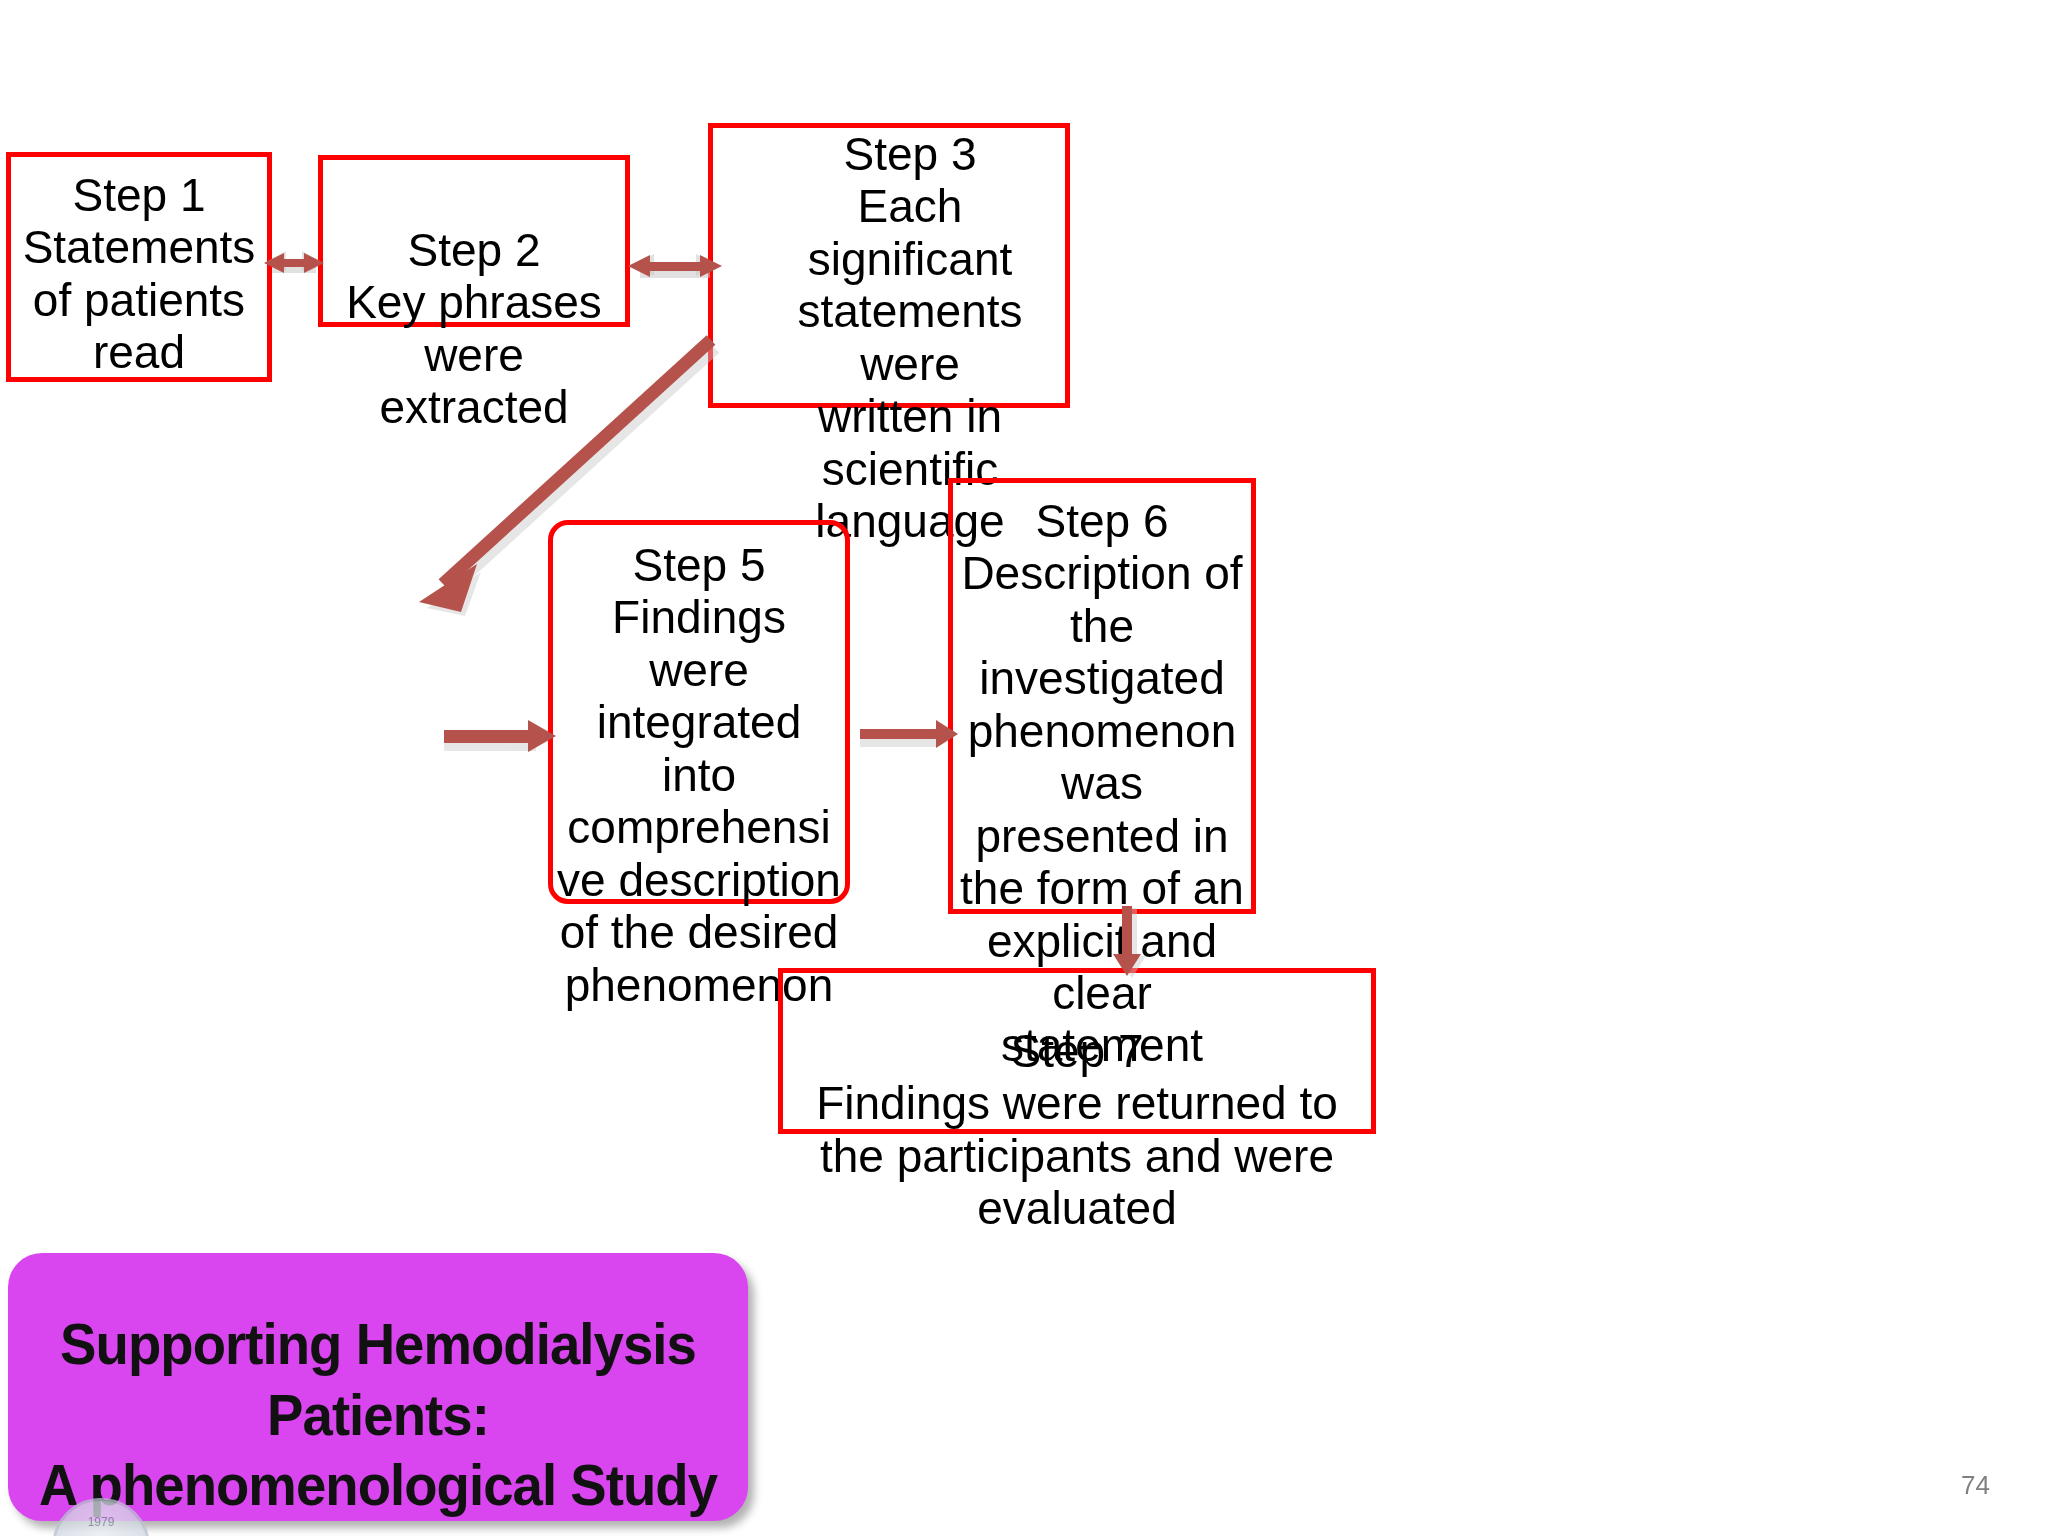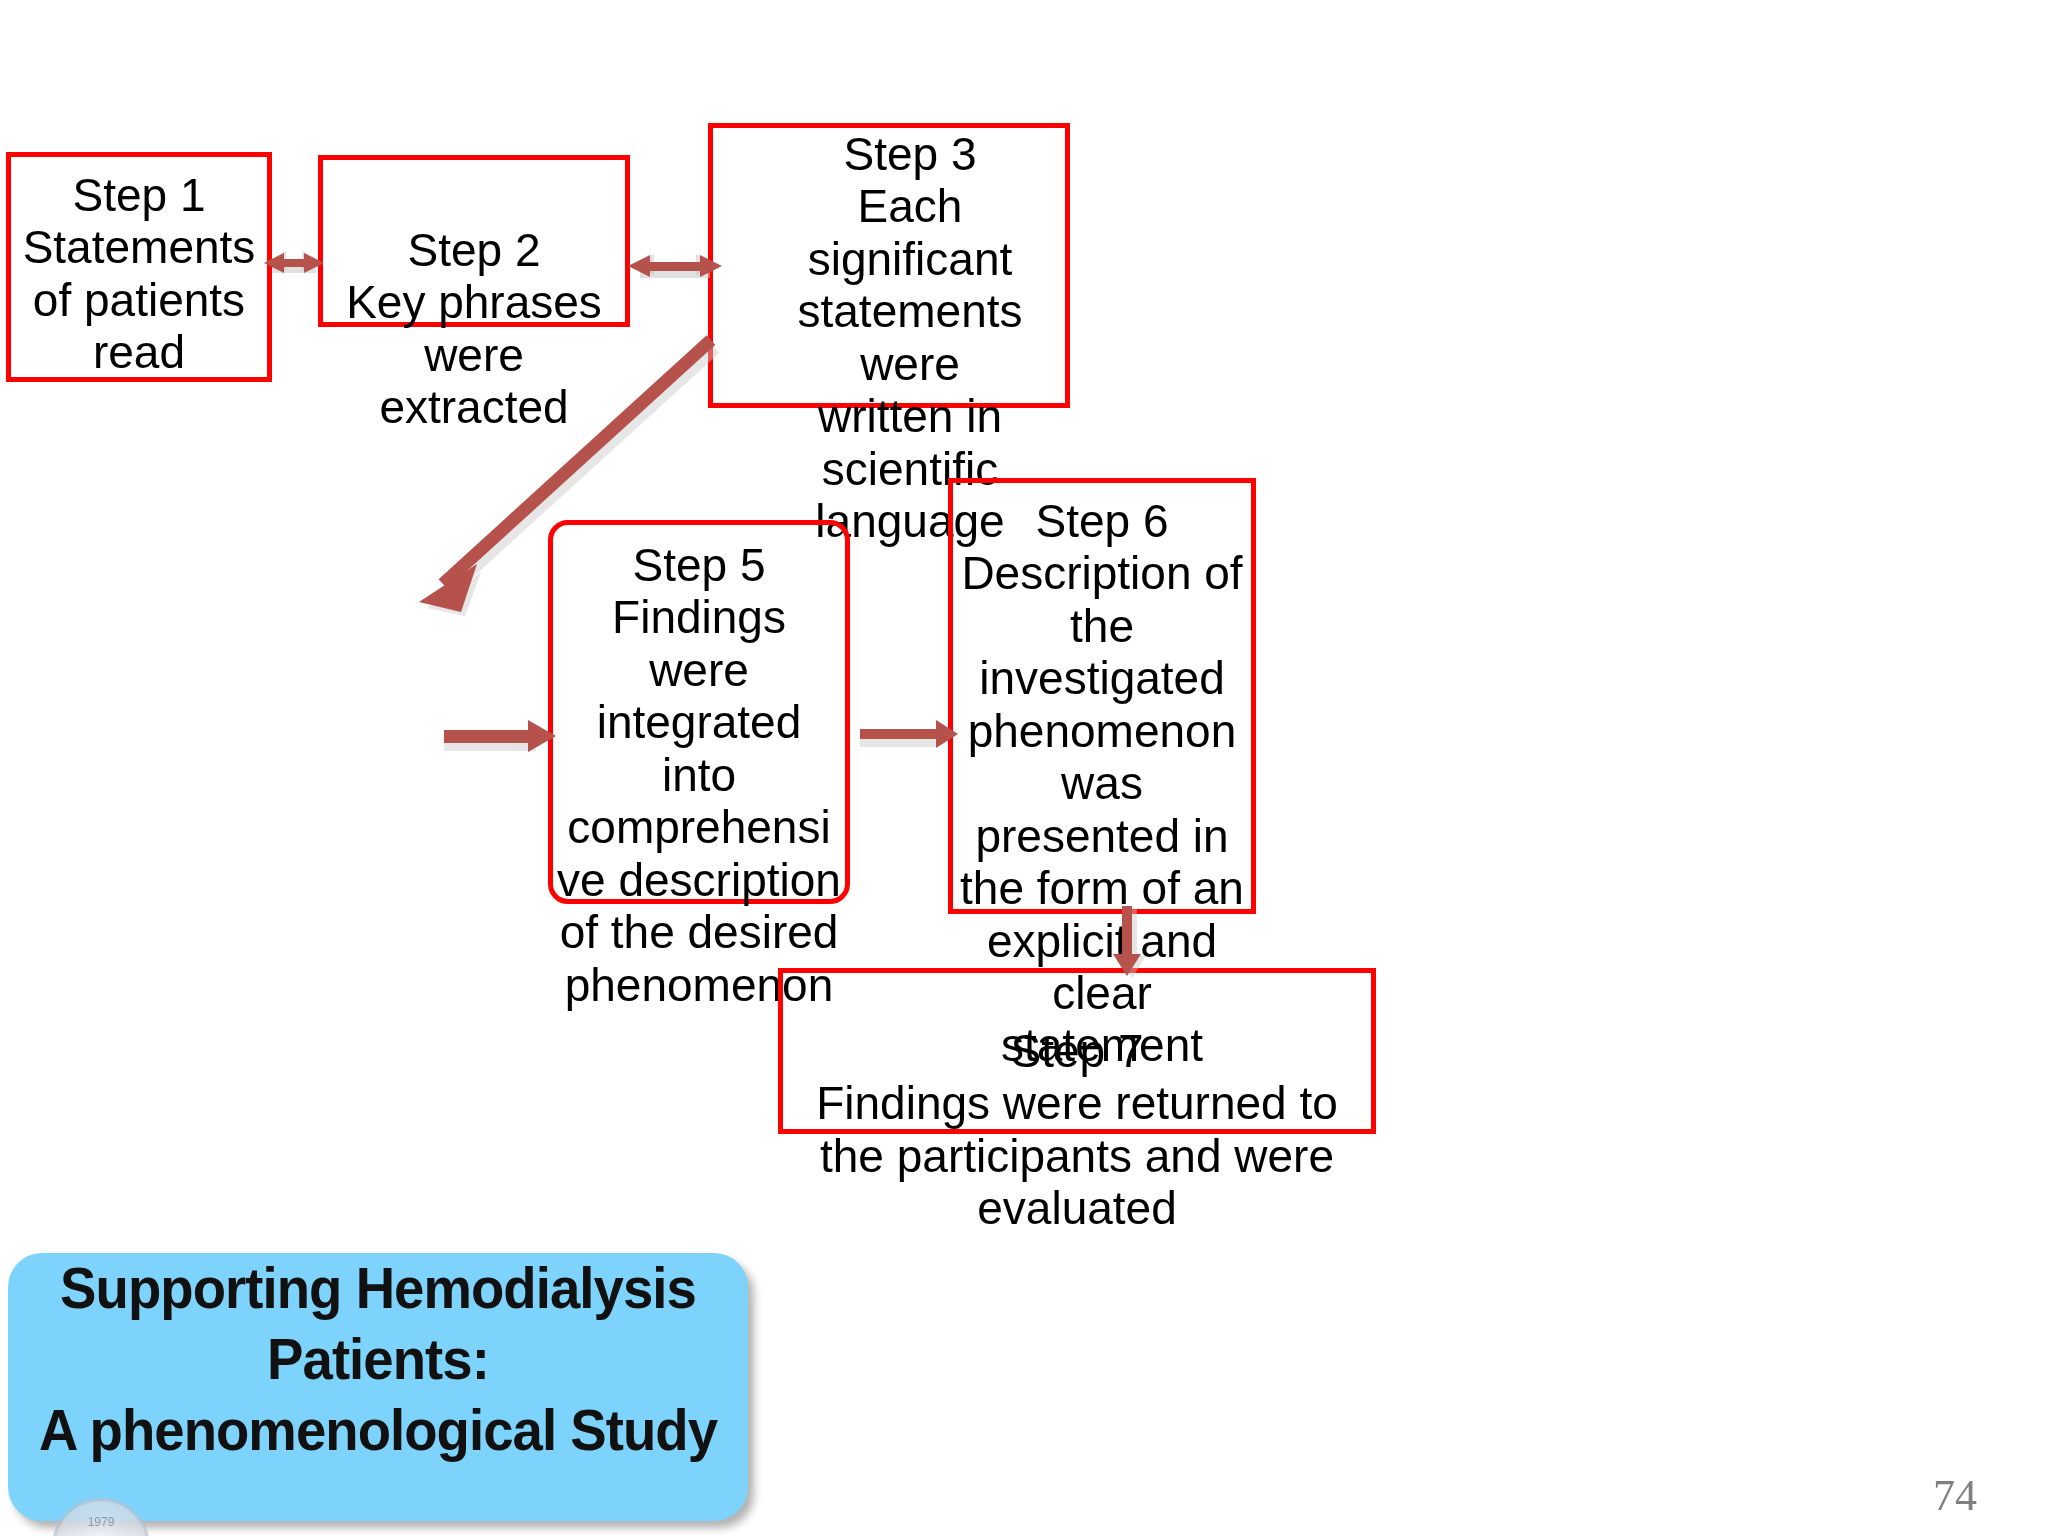--- a/index.html
+++ b/index.html
@@ -64,25 +64,25 @@
   .arrow { position: absolute; }
   .arrow svg { display: block; overflow: visible; }
 
   
   #title-banner {
     position: absolute;
     left: 8px;
     top: 1253px;
     width: 740px;
     height: 268px;
-    background: #7dd3fc;
+    background: #d946ef;
     border-radius: 34px;
     box-shadow: 6px 7px 9px rgba(0,0,0,0.30);
     display: flex;
-    align-items: flex-start;
+    align-items: flex-end;
     justify-content: center;
   }
   #title-banner .ttl {
     width: 100%;
     text-align: center;
     color: #111111;
     font-family: "Liberation Sans Narrow", "Liberation Sans", sans-serif;
     font-weight: bold;
     font-size: 58px;
     line-height: 1.22;
@@ -112,24 +112,24 @@
     color: #7d879a;
     font-family: "Liberation Sans", sans-serif;
   }
 
   
   #page-number {
     position: absolute;
     left: 1920px;
     top: 1470px;
     width: 70px;
-    text-align: center;
+    text-align: right;
     color: #808080;
-    font-size: 44px;
-    font-family: Liberation Serif, serif;
+    font-size: 26px;
+    font-family: Liberation Sans, sans-serif;
   }
 </style>
 </head>
 <body>
 
 <div id="slide">
 
   <div class="box" id="box1">
     <div class="txt">Step 1
 Statements

